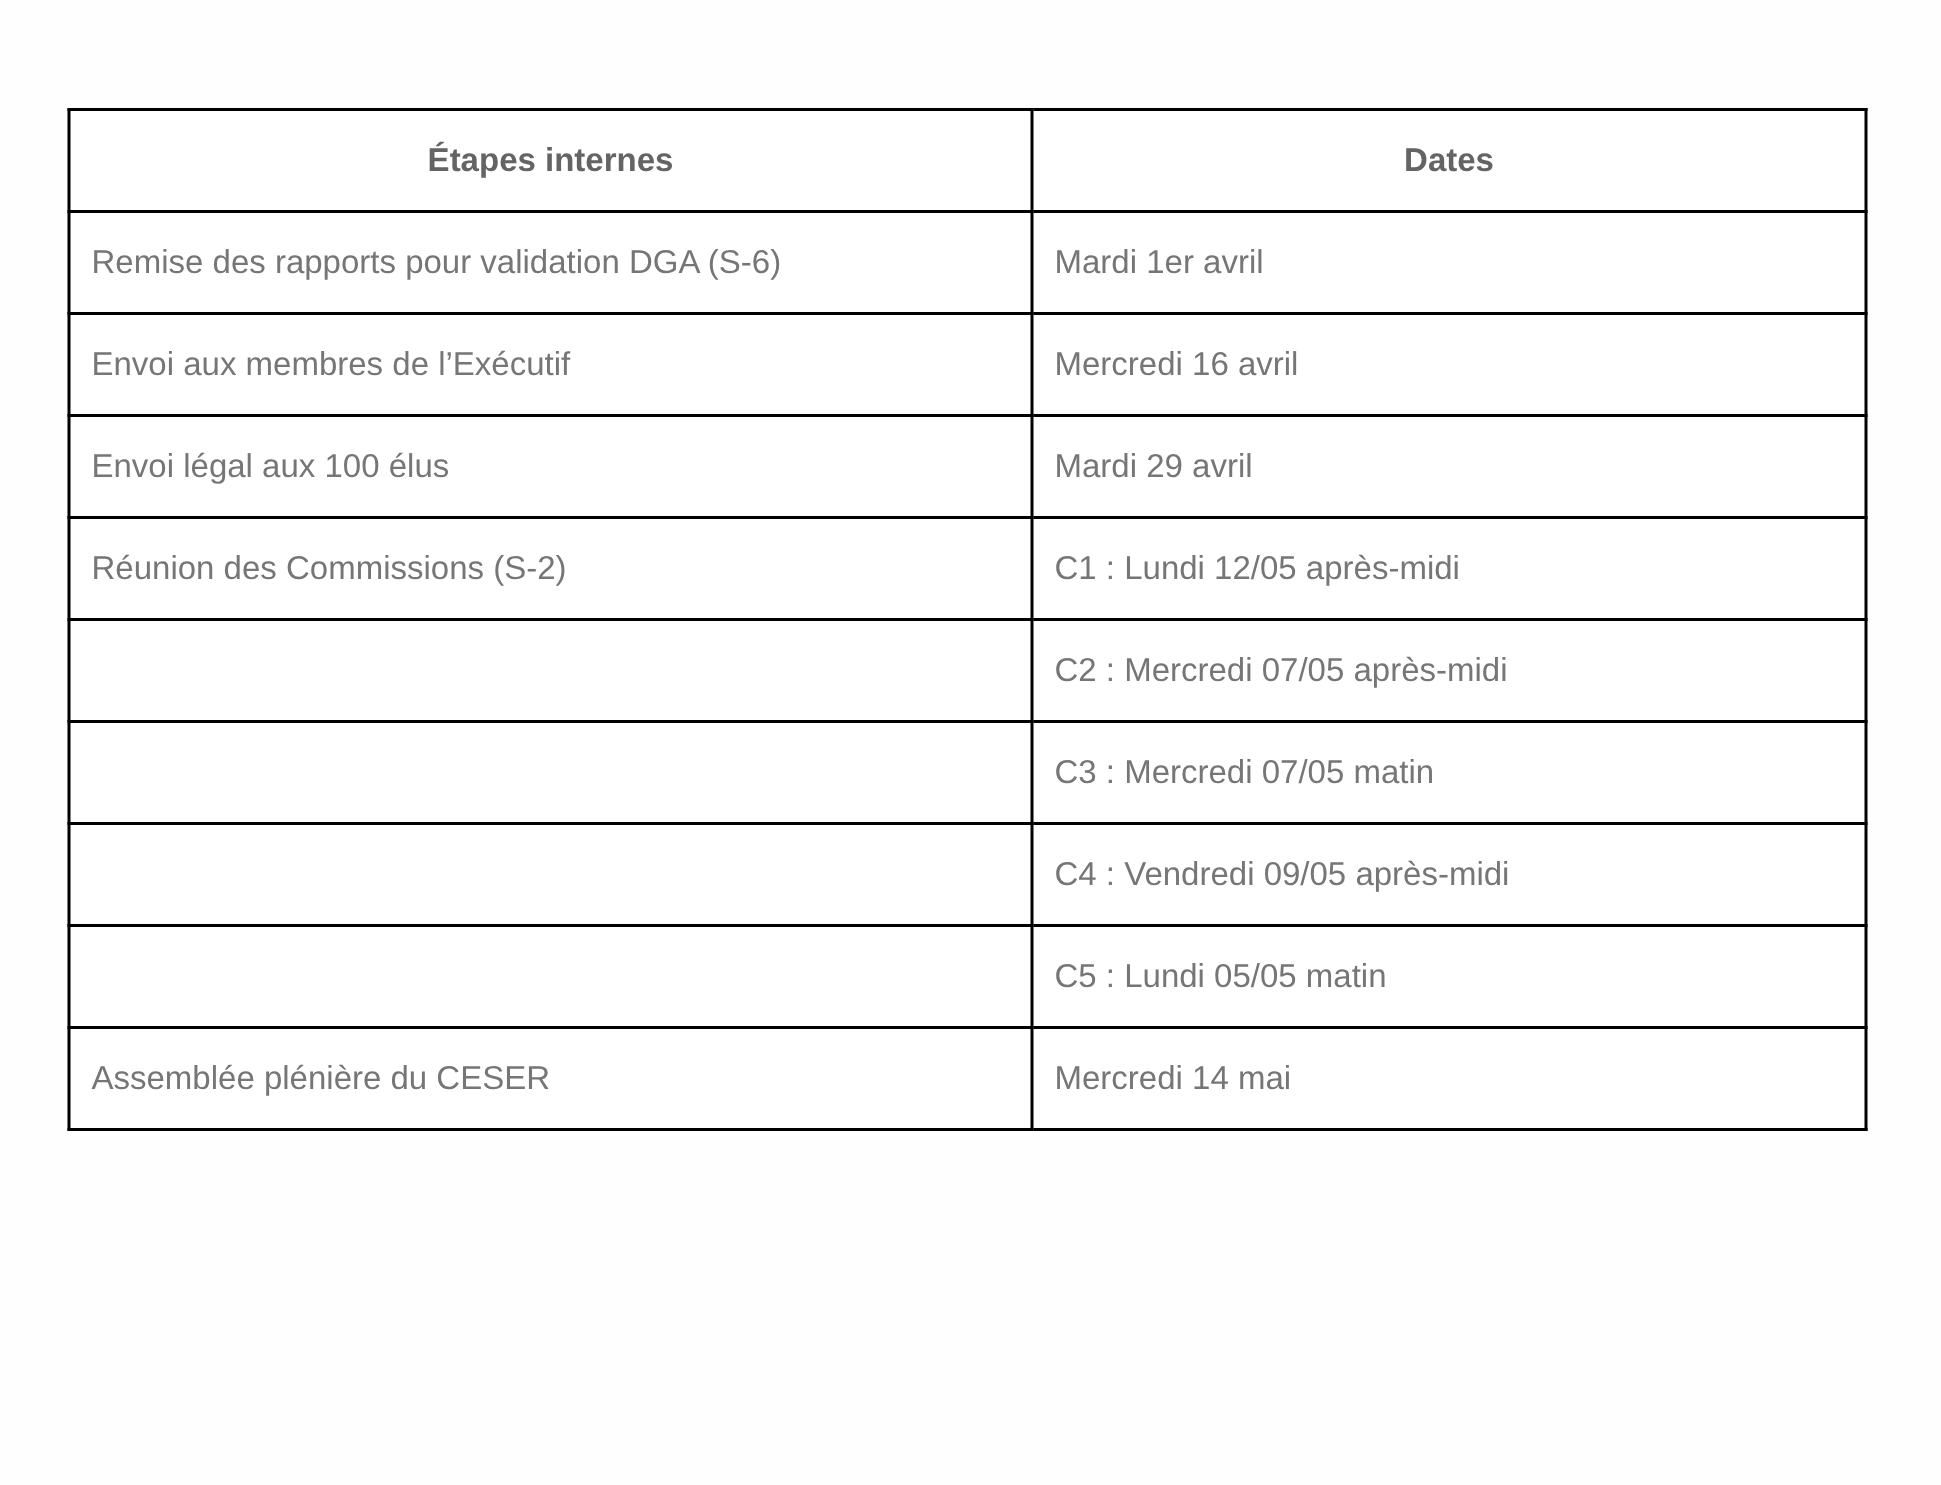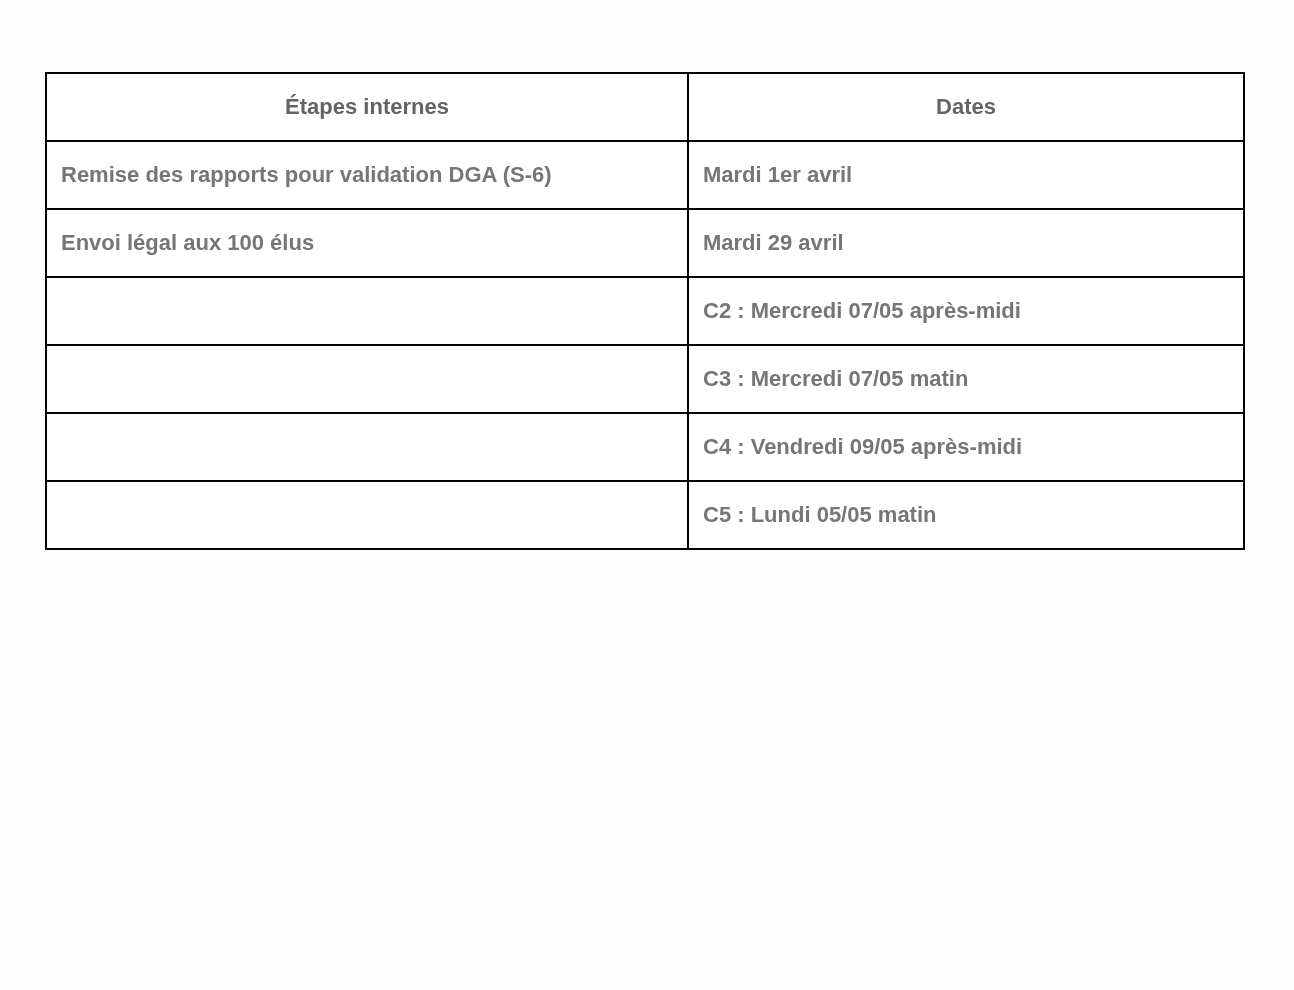--- a/index.html
+++ b/index.html
@@ -38,21 +38,21 @@
     line-height: 1.2;
     overflow: hidden;
     white-space: nowrap;
   }
   table.schedule th {
     font-weight: bold;
     text-align: center;
     color: #646464;
   }
   table.schedule td {
-    font-weight: bold;
+    font-weight: normal;
     text-align: left;
     color: #767676;
   }
 </style>
 </head>
 <body>
 
 <div class="page">
   <table class="schedule">
     <colgroup>
@@ -64,34 +64,46 @@
         <th>Étapes internes</th>
         <th>Dates</th>
       </tr>
     </thead>
     <tbody>
       <tr>
         <td>Remise des rapports pour validation DGA (S-6)</td>
         <td>Mardi 1er avril</td>
       </tr>
       <tr>
+        <td>Envoi aux membres de l’Exécutif</td>
+        <td>Mercredi 16 avril</td>
+      </tr>
+      <tr>
         <td>Envoi légal aux 100 élus</td>
         <td>Mardi 29 avril</td>
+      </tr>
+      <tr>
+        <td>Réunion des Commissions (S-2)</td>
+        <td>C1 : Lundi 12/05 après-midi</td>
       </tr>
       <tr>
         <td></td>
         <td>C2 : Mercredi 07/05 après-midi</td>
       </tr>
       <tr>
         <td></td>
         <td>C3 : Mercredi 07/05 matin</td>
       </tr>
       <tr>
         <td></td>
         <td>C4 : Vendredi 09/05 après-midi</td>
       </tr>
       <tr>
         <td></td>
         <td>C5 : Lundi 05/05 matin</td>
       </tr>
+      <tr>
+        <td>Assemblée plénière du CESER</td>
+        <td>Mercredi 14 mai</td>
+      </tr>
     </tbody>
   </table>
 </div>
 
 </body></html>

